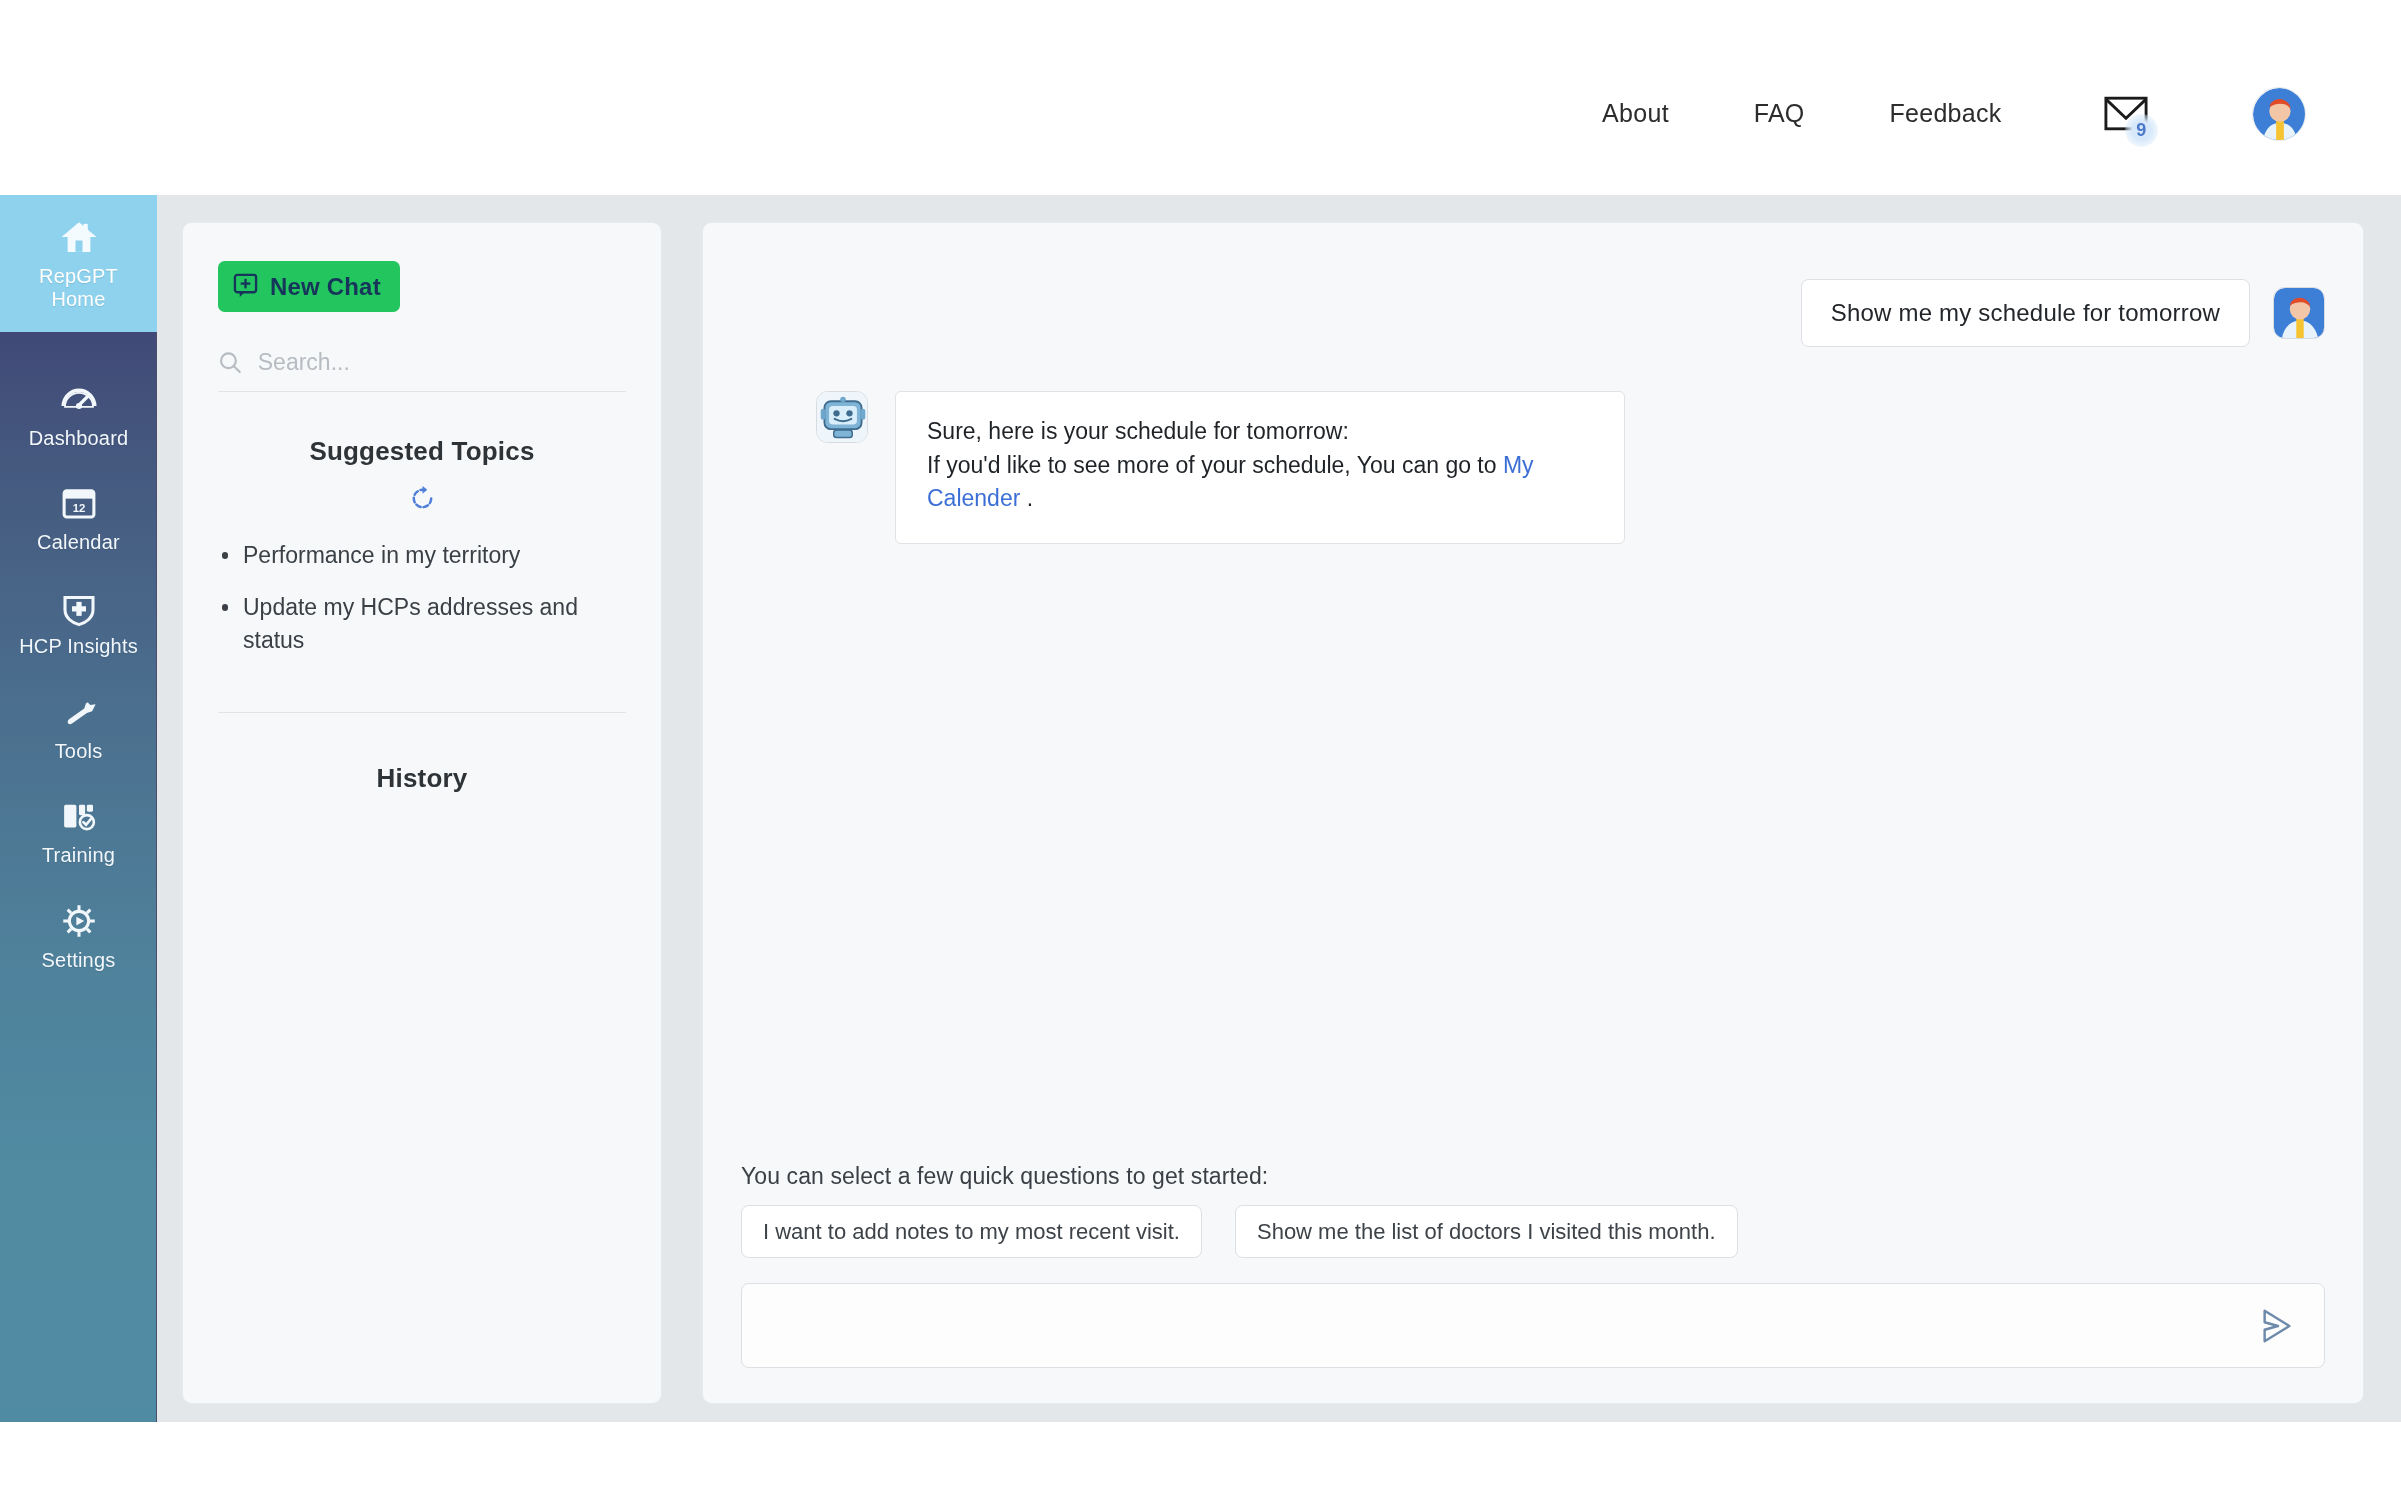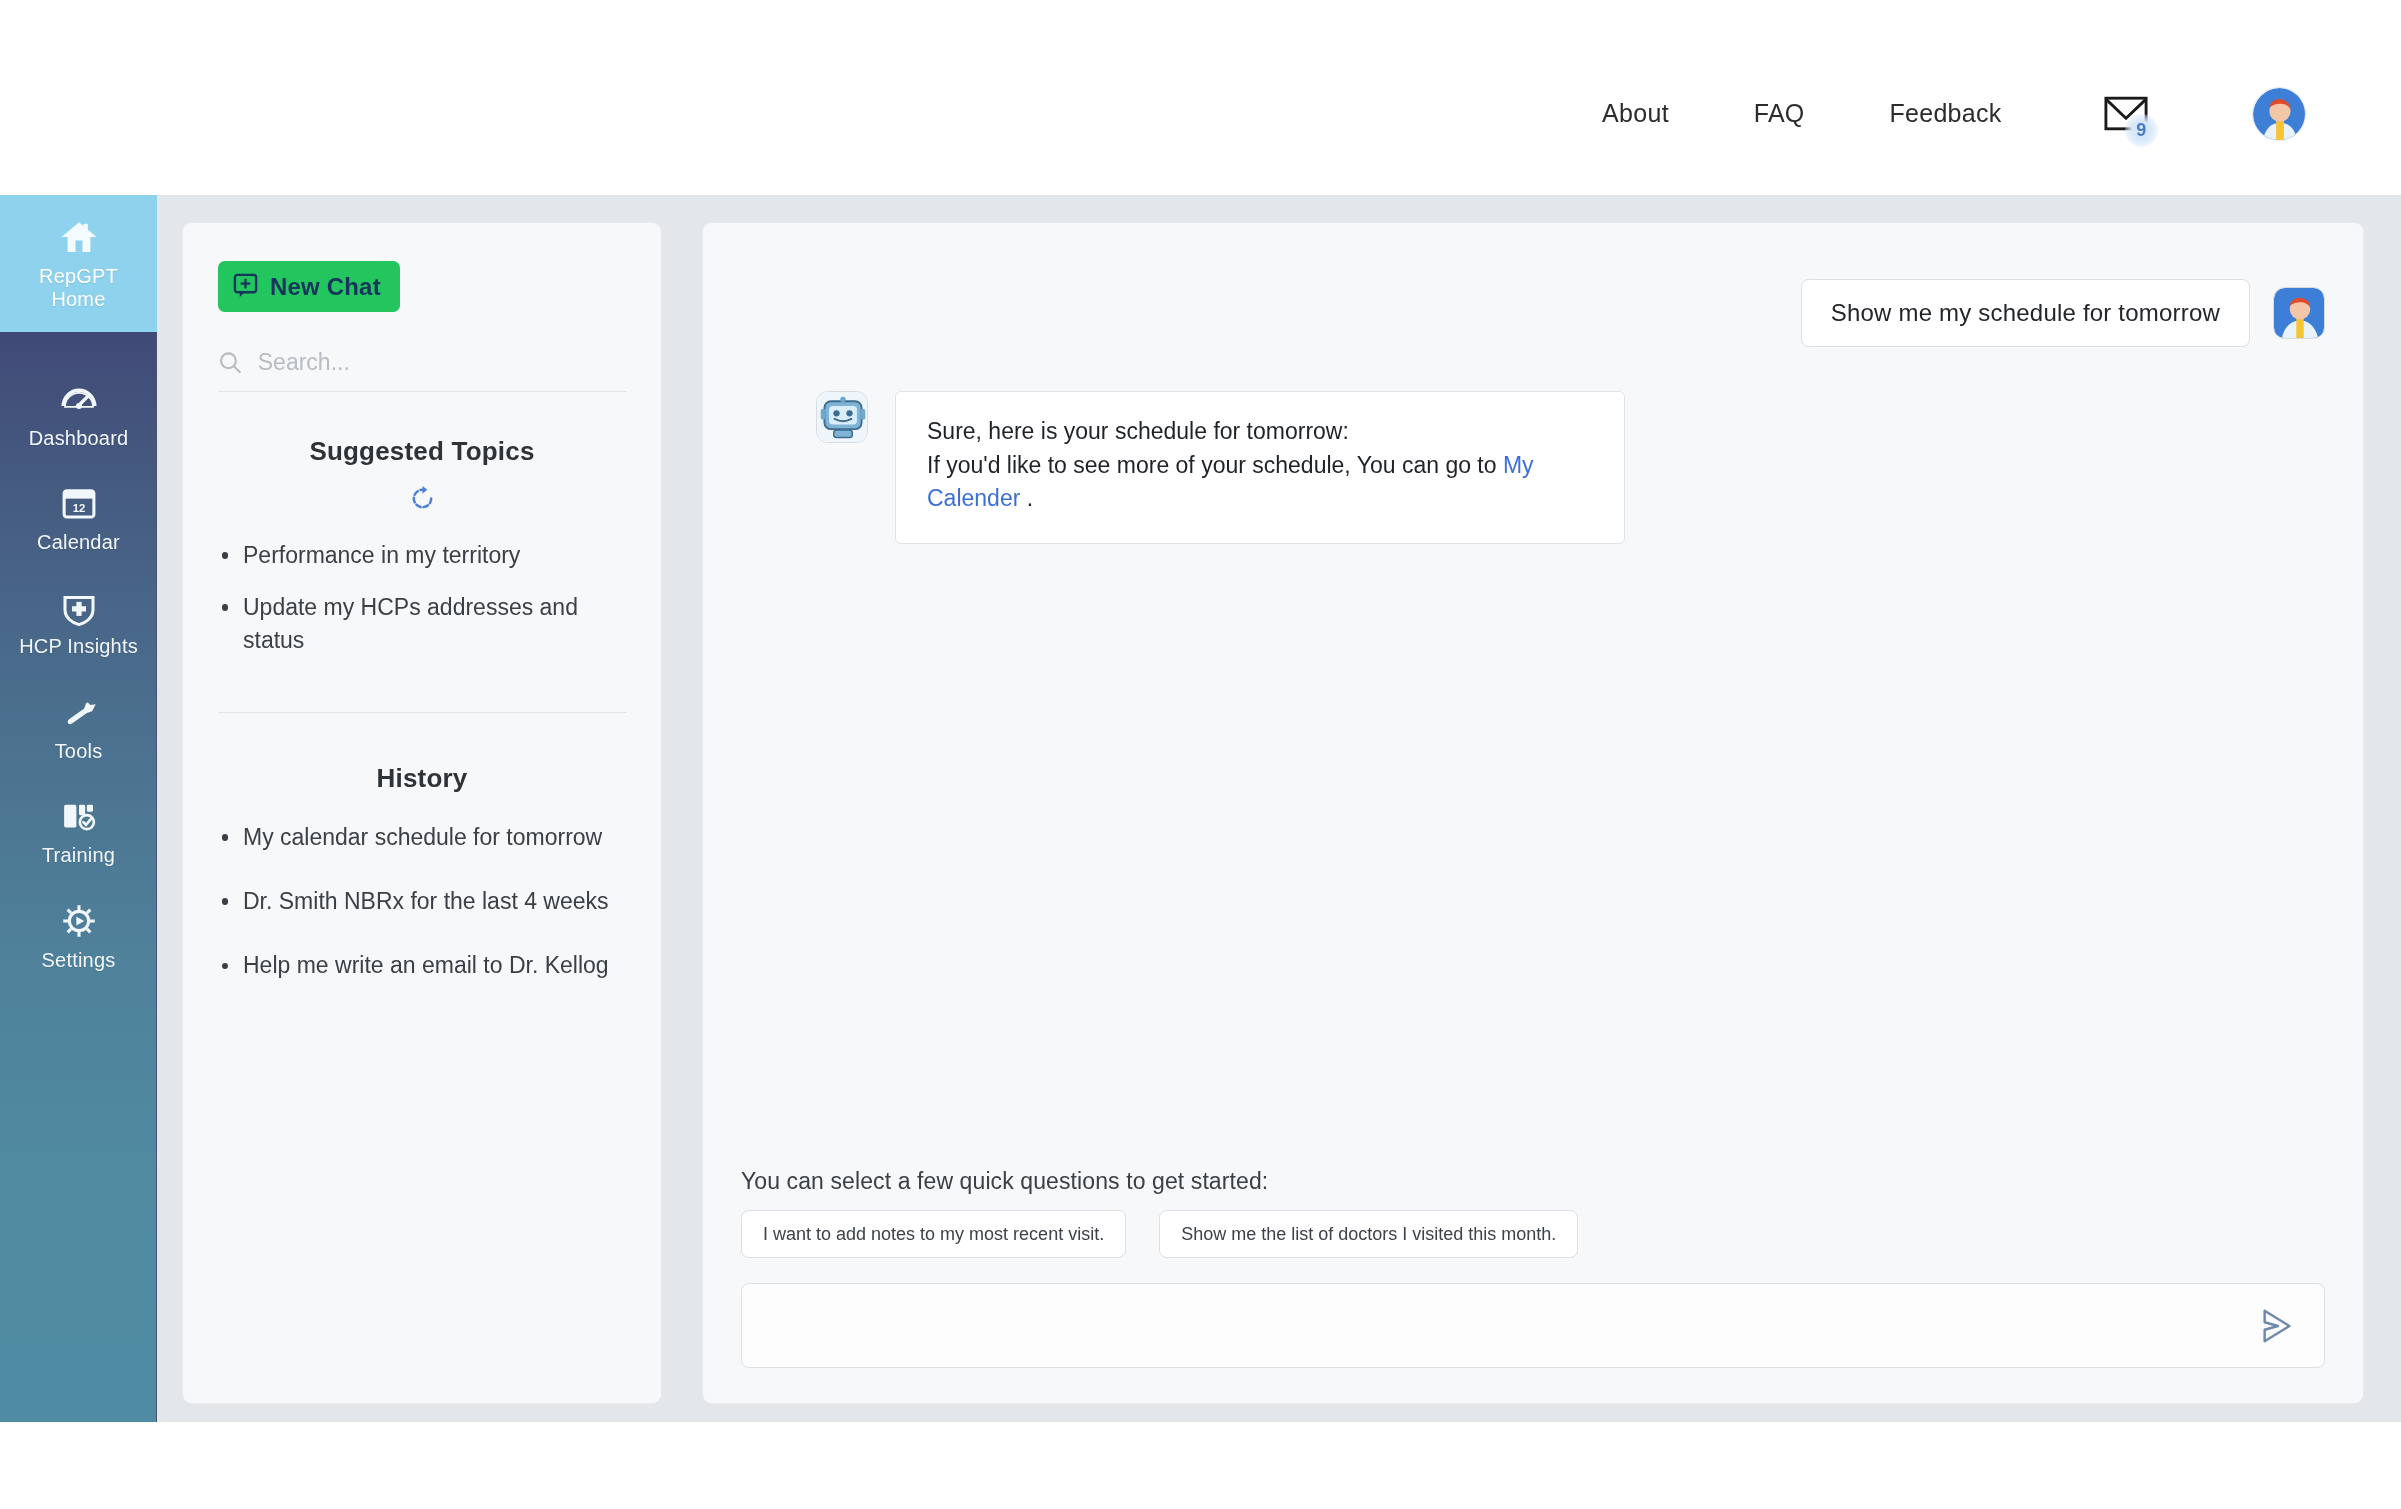--- a/index.html
+++ b/index.html
@@ -153,21 +153,21 @@
     content: ""; position: absolute; left: 11.5px; top: 13.4px;
     width: 6.7px; height: 6.7px; border-radius: 50%; background: #1f2327;
   }
   .link { color: #3c6fd6; cursor: pointer; }
 
   
   .quick-label { font-size: 23px; color: #3a4046; margin-bottom: 15.4px; letter-spacing: 0.1px;}
   .quick-row { display: flex; gap: 33px; margin-bottom: 25px; }
   .quick-btn {
     background: #ffffff; border: 1px solid #dcdfe3; border-radius: 7.7px;
-    padding: 12.5px 21px; font-size: 18px; color: #3d4348;
+    padding: 12.5px 21px; font-size: 22px; color: #3d4348;
     font-family: "Liberation Sans", sans-serif; cursor: pointer; white-space: nowrap;
   }
   .composer {
     display: flex; align-items: center;
     background: #fdfdfd; border: 1px solid #dcdfe3; border-radius: 7.7px;
     height: 85px; padding: 0 27px 0 25px;
   }
   .composer input {
     flex: 1; border: none; outline: none; background: transparent;
     font-size: 23px; color: #23272b; font-family: "Liberation Sans", sans-serif;
@@ -320,25 +320,20 @@
         <ul class="topic-list">
           <li>Performance in my territory</li>
           <li>Update my HCPs addresses and status</li>
         </ul>
       </div>
 
       <div class="hist-block">
         <div class="panel-h">
           <span>History</span>
         </div>
-        <ul class="topic-list hist-list">
-          <li>My calendar schedule for tomorrow</li>
-          <li>Dr. Smith NBRx for the last 4 weeks</li>
-          <li>Help me write an email to Dr. Kellog</li>
-        </ul>
       </div>
     </section>
 
     <section class="chat-panel">
 
       <div class="msg-area">
 
         <div class="row-user">
           <div class="bubble-user">Show me my schedule for tomorrow</div>
           <span class="avatar-sq">

